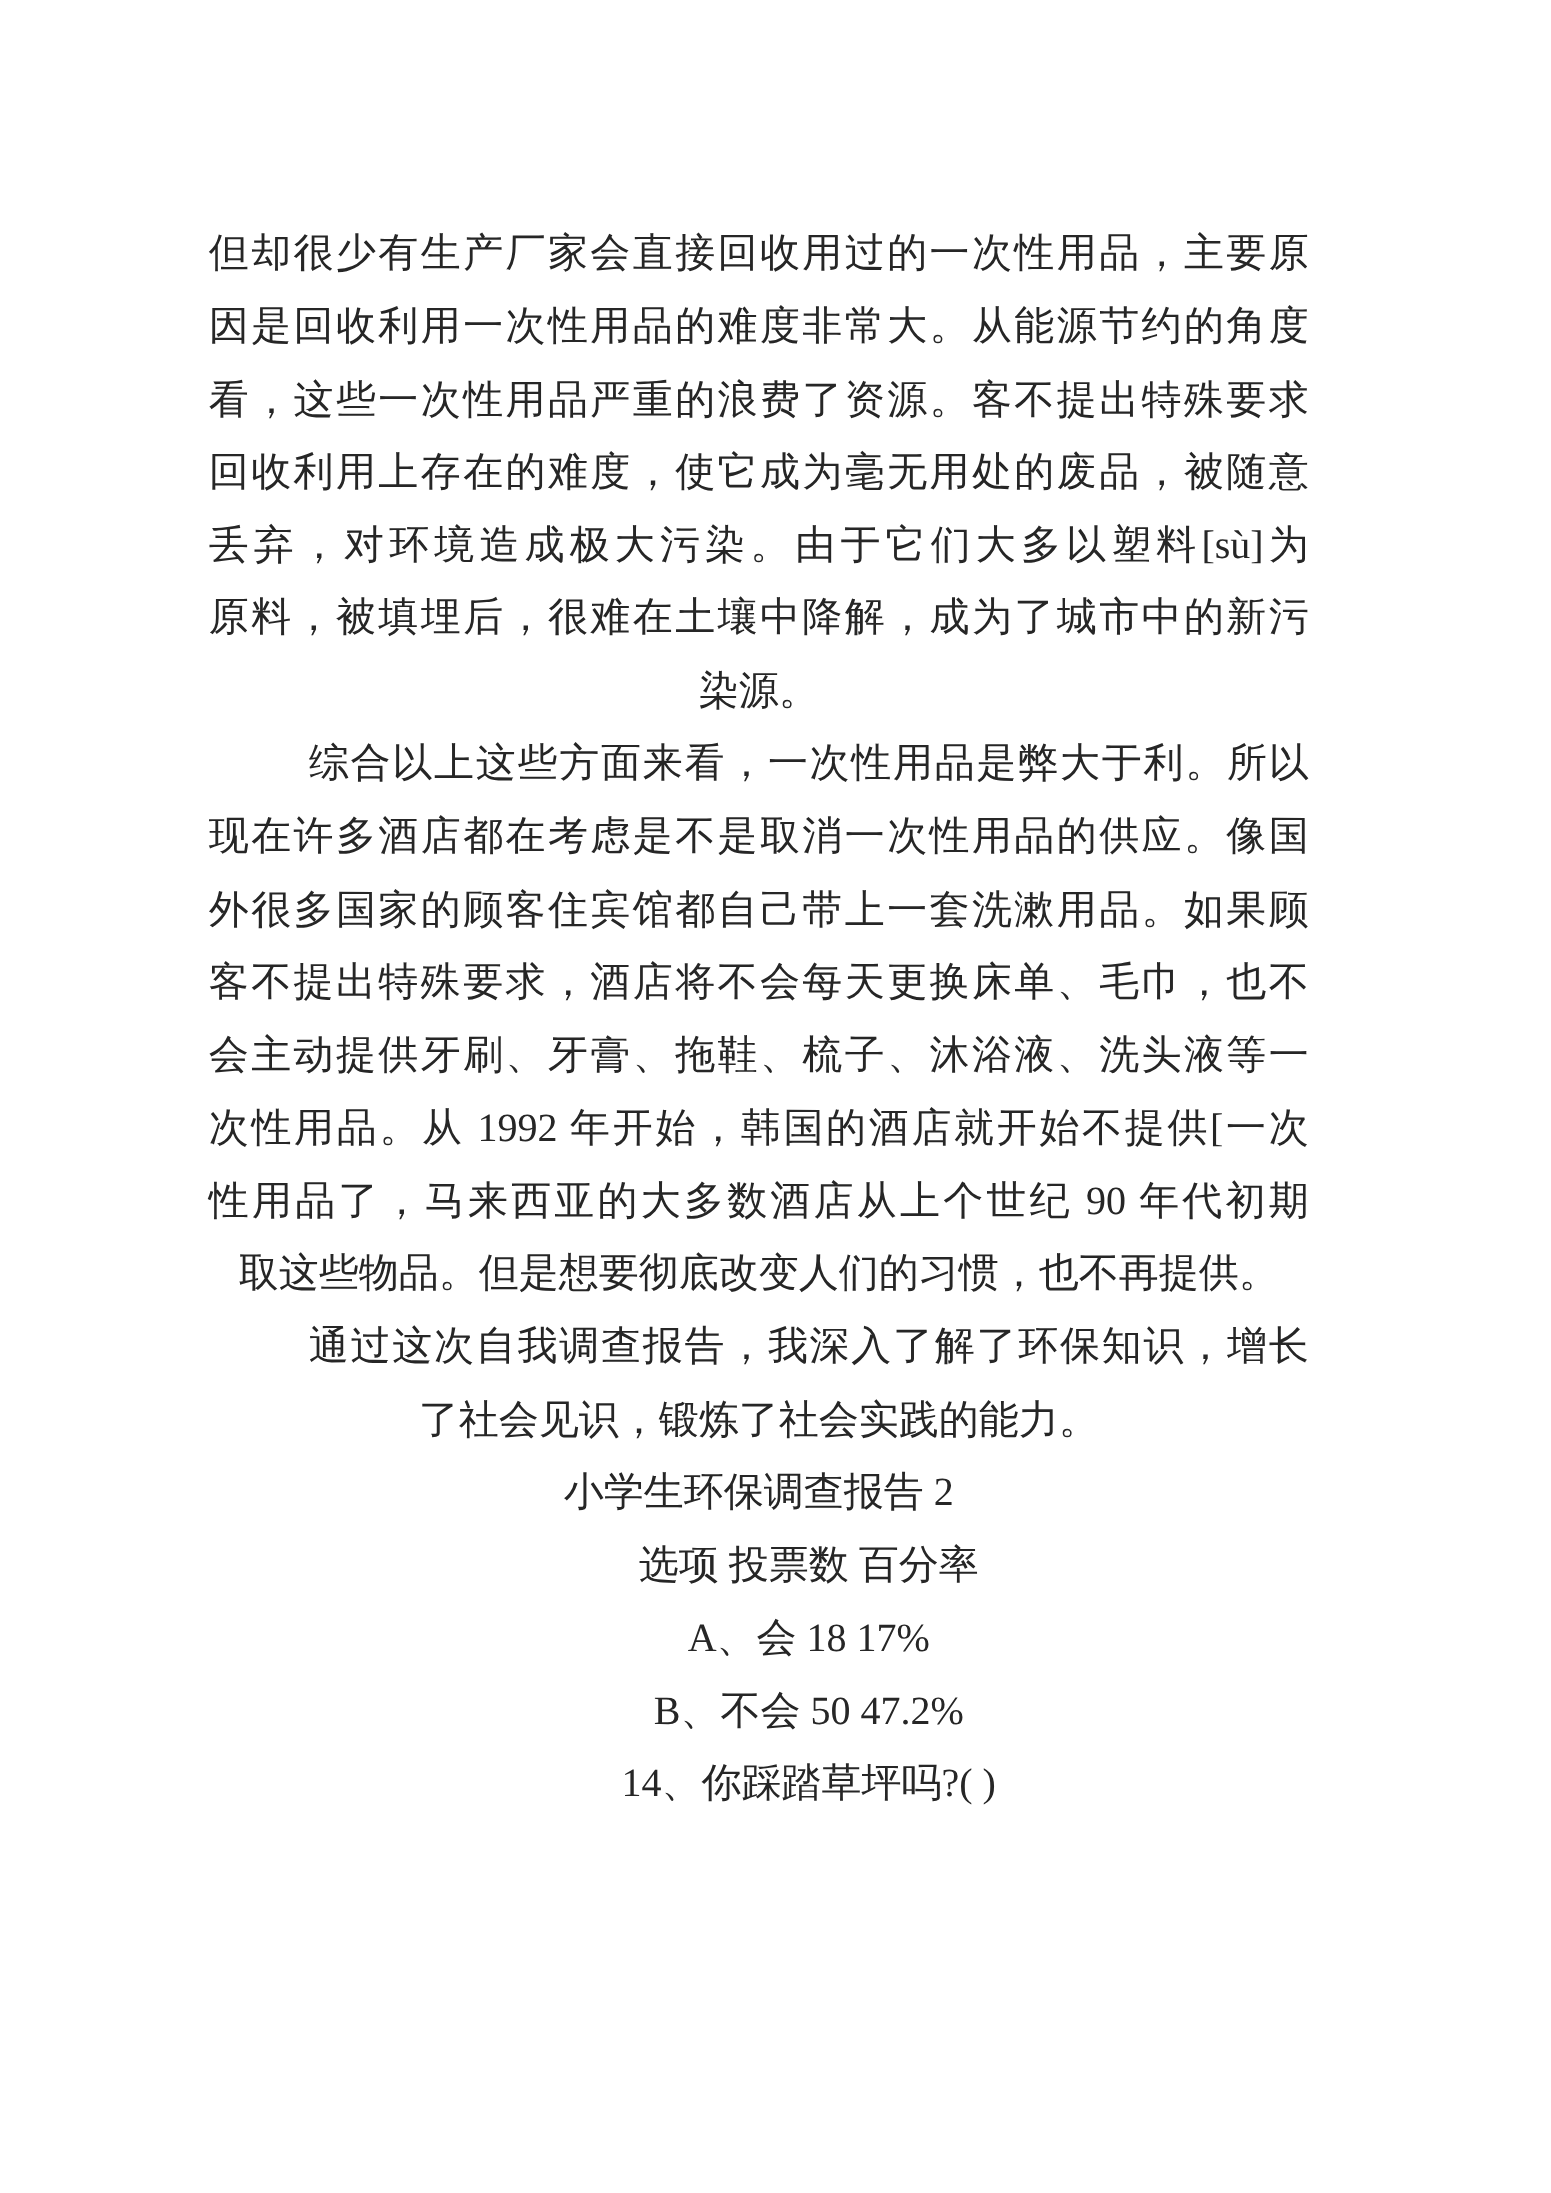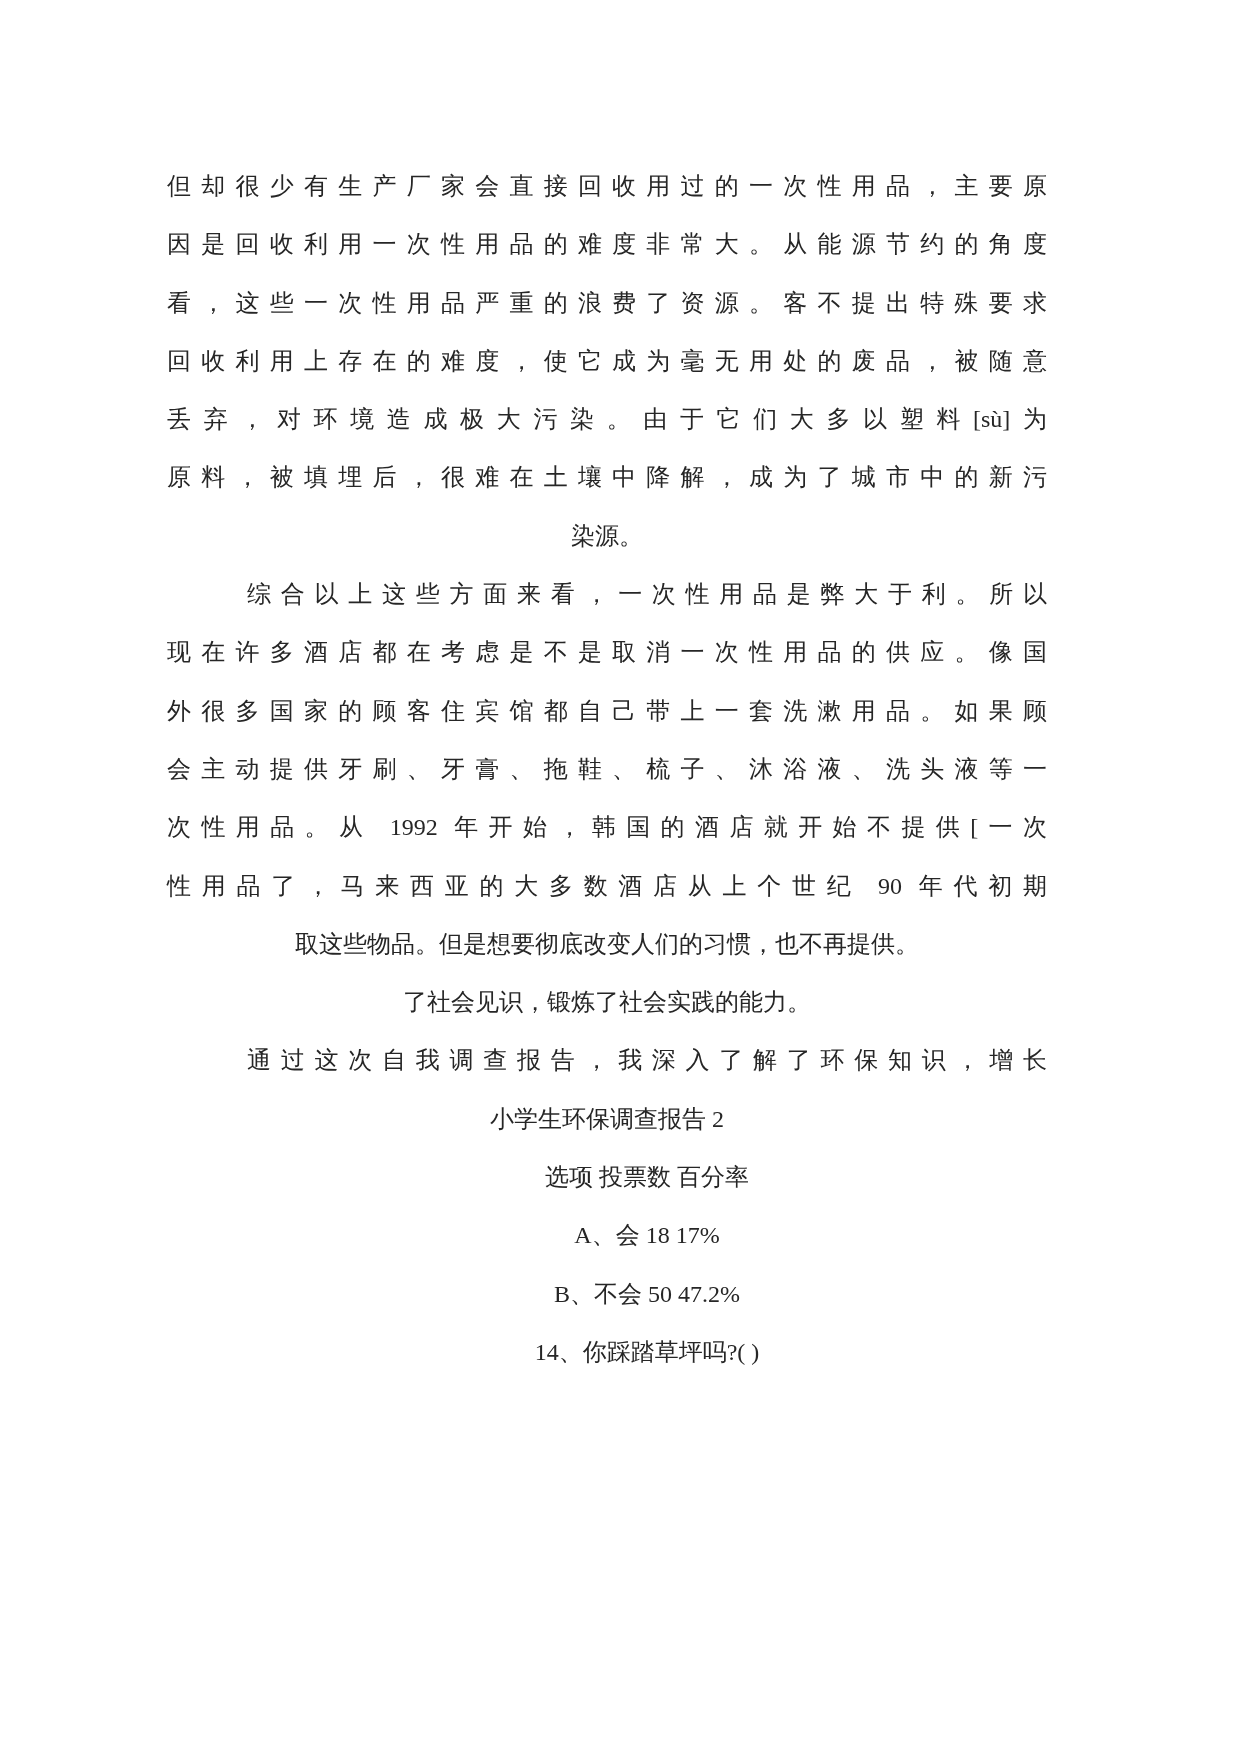--- a/index.html
+++ b/index.html
@@ -12,23 +12,23 @@
     width: 1241px;
     height: 1754px;
     background: #ffffff;
     overflow: hidden;
     font-family: "Liberation Serif", serif;
     color: #262626;
   }
   .content {
     position: absolute;
     left: 167px;
-    top: 157px;
+    top: 173px;
     width: 880px;
-    font-size: 24px;
+    font-size: 32px;
     line-height: 58.3px;
   }
   .para { margin: 0; }
   .line {
     text-align: center;
     white-space: pre-wrap;
   }
   .line.full {
     text-align: justify;
     text-align-last: justify;
@@ -50,29 +50,30 @@
       <div class="line full">回收利用上存在的难度，使它成为毫无用处的废品，被随意</div>
       <div class="line full">丢弃，对环境造成极大污染。由于它们大多以塑料[sù]为</div>
       <div class="line full">原料，被填埋后，很难在土壤中降解，成为了城市中的新污</div>
       <div class="line">染源。</div>
     </div>
 
     <div class="para">
       <div class="line full indent">综合以上这些方面来看，一次性用品是弊大于利。所以</div>
       <div class="line full">现在许多酒店都在考虑是不是取消一次性用品的供应。像国</div>
       <div class="line full">外很多国家的顾客住宾馆都自己带上一套洗漱用品。如果顾</div>
+      <div class="line full">客不提出特殊要求，酒店将不会每天更换床单、毛巾，也不</div>
       <div class="line full">会主动提供牙刷、牙膏、拖鞋、梳子、沐浴液、洗头液等一</div>
       <div class="line full">次性用品。从 1992 年开始，韩国的酒店就开始不提供[一次</div>
       <div class="line full">性用品了，马来西亚的大多数酒店从上个世纪 90 年代初期</div>
       <div class="line">取这些物品。但是想要彻底改变人们的习惯，也不再提供。</div>
     </div>
 
     <div class="para">
+      <div class="line full indent">通过这次自我调查报告，我深入了解了环保知识，增长</div>
       <div class="line">了社会见识，锻炼了社会实践的能力。</div>
-      <div class="line full indent">通过这次自我调查报告，我深入了解了环保知识，增长</div>
     </div>
 
     <div class="para">
       <div class="line">小学生环保调查报告 2</div>
     </div>
 
     <div class="para">
       <div class="line indent">选项 投票数 百分率</div>
     </div>
 

